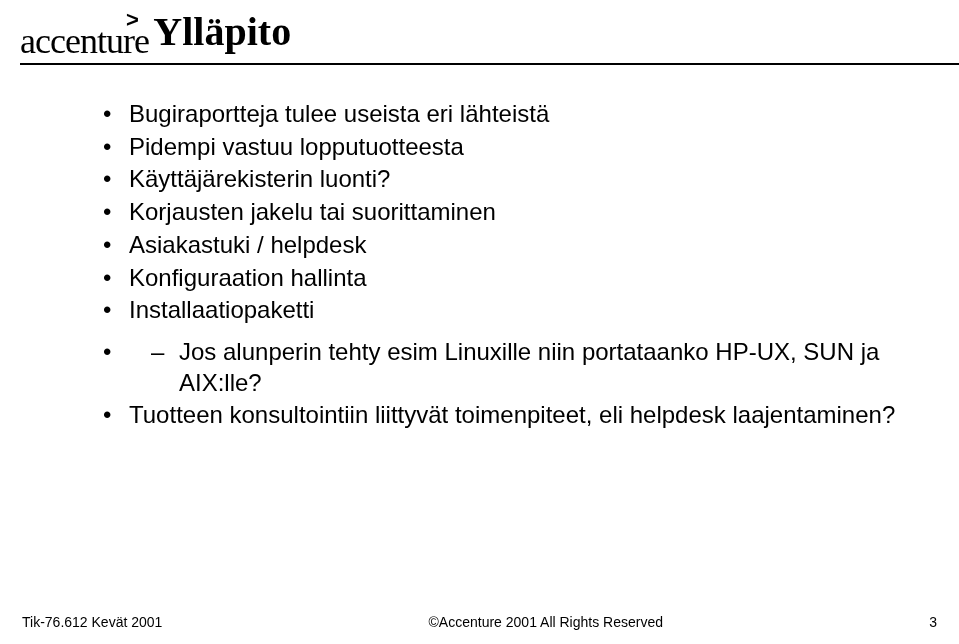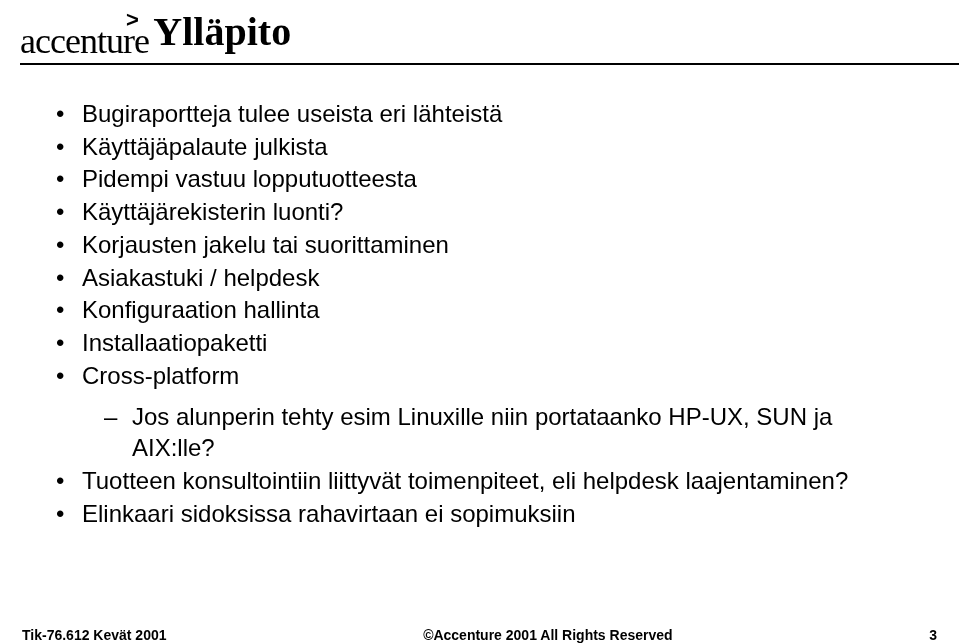--- a/index.html
+++ b/index.html
@@ -4,28 +4,28 @@
 <style>
   * { margin: 0; padding: 0; box-sizing: border-box; }
   html, body { width: 959px; height: 644px; background: #fff; font-family: Arial, Helvetica, sans-serif; color: #000; }
   .slide { width: 959px; height: 644px; position: relative; }
   .header { position: relative; padding: 10px 0 0 20px; }
   .logo { display: inline-block; vertical-align: bottom; }
   .logo-caret { font-family: Arial, sans-serif; font-size: 22px; font-weight: bold; margin-left: 106px; line-height: 0.5; letter-spacing: -2px; }
   .logo-text { font-family: Liberation Serif, serif; font-size: 36px; font-weight: normal; letter-spacing: -1px; line-height: 0.9; }
   .title { display: inline-block; font-family: "Times New Roman", Times, serif; font-size: 40px; font-weight: bold; vertical-align: bottom; position: relative; top: -2px; }
   .hr { border: none; border-top: 2px solid #000; margin-top: 6px; width: 100%; }
-  .content { padding: 34px 60px 0 56px; font-size: 24px; line-height: 1.28; }
+  .content { padding: 34px 60px 0 103px; font-size: 24px; line-height: 1.28; }
   ul.lvl1 { list-style: none; }
   ul.lvl1 > li { position: relative; padding-left: 26px; margin-bottom: 2px; }
   ul.lvl1 > li::before { content: "•"; position: absolute; left: 0; top: 0; font-size: 24px; }
   ul.lvl2 { list-style: none; margin-top: 11px; }
   ul.lvl2 > li { position: relative; padding-left: 28px; font-size: 24px; margin-left: 22px; }
   ul.lvl2 > li::before { content: "–"; position: absolute; left: 0; top: 0; }
-  .footer { position: absolute; bottom: 1px; left: 0; width: 100%; padding: 0 22px; font-size: 14px; display: flex; justify-content: space-between; align-items: center; font-weight: bold; }
+  .footer { position: absolute; bottom: 14px; left: 0; width: 100%; padding: 0 22px; font-size: 14px; display: flex; justify-content: space-between; align-items: center; }
   .footer-left { white-space: nowrap; }
   .footer-center { white-space: nowrap; }
   .footer-right { white-space: nowrap; }
 </style>
 </head>
 <body>
 
 <div class="slide">
 
   <div class="header">
@@ -33,35 +33,32 @@
       <div class="logo-caret">&gt;</div>
       <div class="logo-text">accenture</div>
     </div>
     <span class="title">Ylläpito</span>
     <hr class="hr">
   </div>
 
   <div class="content">
     <ul class="lvl1">
       <li><span>Bugiraportteja tulee useista eri lähteistä</span></li>
-      <li><span>Käyttäjäpalaute julkista</span></li>
       <li><span>Pidempi vastuu lopputuotteesta</span></li>
       <li><span>Käyttäjärekisterin luonti?</span></li>
       <li><span>Korjausten jakelu tai suorittaminen</span></li>
       <li><span>Asiakastuki / helpdesk</span></li>
       <li><span>Konfiguraation hallinta</span></li>
       <li><span>Installaatiopaketti</span></li>
       <li>
-        <span>Cross-platform</span>
         <ul class="lvl2">
           <li><span>Jos alunperin tehty esim Linuxille niin portataanko HP-UX, SUN ja AIX:lle?</span></li>
         </ul>
       </li>
       <li><span>Tuotteen konsultointiin liittyvät toimenpiteet, eli helpdesk laajentaminen?</span></li>
-      <li><span>Elinkaari sidoksissa rahavirtaan ei sopimuksiin</span></li>
     </ul>
   </div>
 
   <div class="footer">
     <span class="footer-left">Tik-76.612 Kevät 2001</span>
     <span class="footer-center">©Accenture 2001 All Rights Reserved</span>
     <span class="footer-right">3</span>
   </div>
 
 </div>

